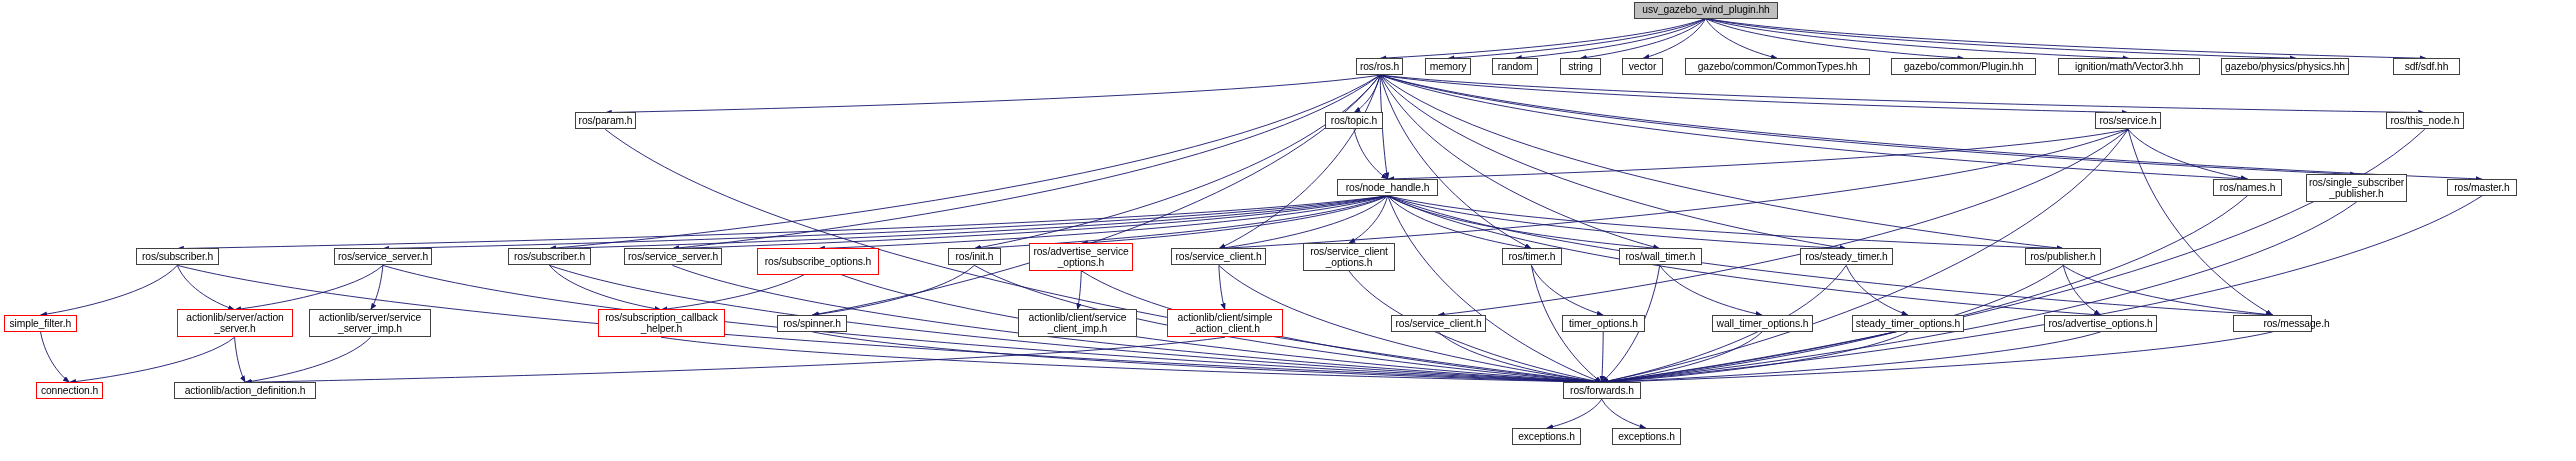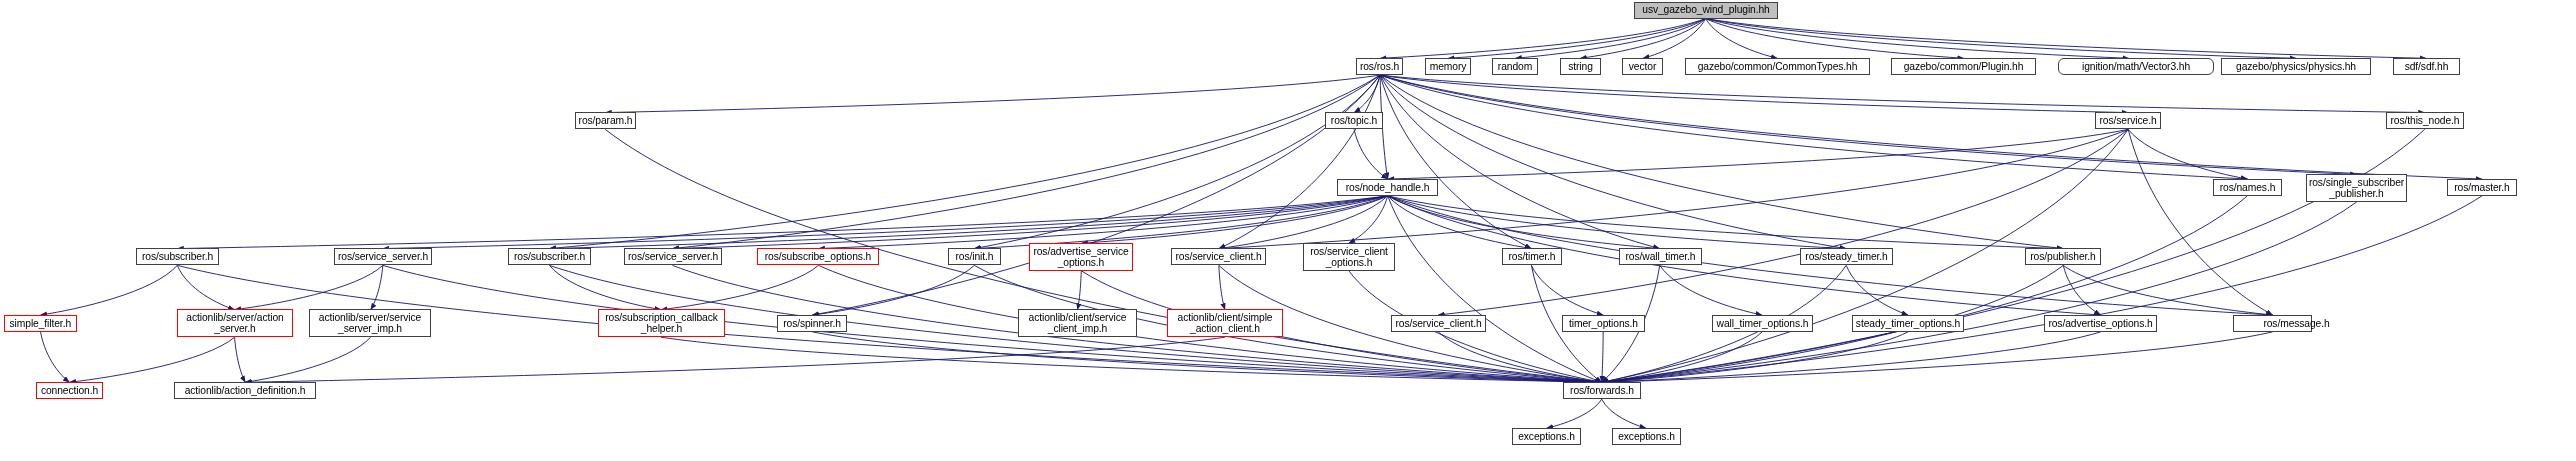--- a/index.html
+++ b/index.html
@@ -164,37 +164,37 @@
   </svg>
   <div id="node-layer">
       <div class="node root" style="left: 1634px; top: 1.5px; width: 144px; height: 17px;"><span class="lbl">usv_gazebo_wind_plugin.hh</span></div>
       <div class="node" style="left: 1356px; top: 58px; width: 47px; height: 17px;"><span class="lbl">ros/ros.h</span></div>
       <div class="node" style="left: 1425px; top: 58px; width: 46px; height: 17px;"><span class="lbl">memory</span></div>
       <div class="node" style="left: 1492px; top: 58px; width: 46px; height: 17px;"><span class="lbl">random</span></div>
       <div class="node" style="left: 1560px; top: 58px; width: 41px; height: 17px;"><span class="lbl">string</span></div>
       <div class="node" style="left: 1622px; top: 58px; width: 41px; height: 17px;"><span class="lbl">vector</span></div>
       <div class="node" style="left: 1685px; top: 58px; width: 185px; height: 17px;"><span class="lbl">gazebo/common/CommonTypes.hh</span></div>
       <div class="node" style="left: 1891px; top: 58px; width: 145px; height: 17px;"><span class="lbl">gazebo/common/Plugin.hh</span></div>
-      <div class="node" style="left: 2058px; top: 58px; width: 156px; height: 17px; border-radius: 6px;"><span class="lbl">ignition/math/Vector3.hh</span></div>
-      <div class="node" style="left: 2221px; top: 58px; width: 150px; height: 17px;"><span class="lbl">gazebo/physics/physics.hh</span></div>
+      <div class="node" style="left: 2058px; top: 58px; width: 142px; height: 17px;"><span class="lbl">ignition/math/Vector3.hh</span></div>
+      <div class="node" style="left: 2221px; top: 58px; width: 128px; height: 17px;"><span class="lbl">gazebo/physics/physics.hh</span></div>
       <div class="node" style="left: 2393px; top: 58px; width: 67px; height: 17px;"><span class="lbl">sdf/sdf.hh</span></div>
       <div class="node" style="left: 575px; top: 112px; width: 61px; height: 17px;"><span class="lbl">ros/param.h</span></div>
       <div class="node" style="left: 1325px; top: 112px; width: 58px; height: 17px; text-align: center;"><span class="lbl">ros/topic.h</span></div>
       <div class="node" style="left: 2095px; top: 112px; width: 66px; height: 17px;"><span class="lbl">ros/service.h</span></div>
       <div class="node" style="left: 2386px; top: 112px; width: 78px; height: 17px;"><span class="lbl">ros/this_node.h</span></div>
       <div class="node" style="left: 1337px; top: 179px; width: 101px; height: 17px;"><span class="lbl">ros/node_handle.h</span></div>
       <div class="node" style="left: 2213px; top: 179px; width: 69px; height: 17px;"><span class="lbl">ros/names.h</span></div>
       <div class="node" style="left: 2306px; top: 174px; width: 101px; height: 27.5px;"><span class="lbl">ros/single_subscriber
 _publisher.h</span></div>
       <div class="node" style="left: 2447px; top: 179px; width: 70px; height: 17px;"><span class="lbl">ros/master.h</span></div>
       <div class="node" style="left: 136px; top: 248px; width: 83px; height: 17px;"><span class="lbl">ros/subscriber.h</span></div>
       <div class="node" style="left: 334px; top: 248px; width: 98px; height: 17px;"><span class="lbl">ros/service_server.h</span></div>
       <div class="node" style="left: 508px; top: 248px; width: 83px; height: 17px;"><span class="lbl">ros/subscriber.h</span></div>
       <div class="node" style="left: 624px; top: 248px; width: 98px; height: 17px;"><span class="lbl">ros/service_server.h</span></div>
-      <div class="node red" style="left: 757px; top: 248px; width: 122px; height: 17px;"><span class="lbl">ros/subscribe_options.h</span></div>
+      <div class="node red" style="left: 757px; top: 248px; width: 122px; height: 27px;"><span class="lbl">ros/subscribe_options.h</span></div>
       <div class="node" style="left: 948px; top: 248px; width: 53px; height: 17px;"><span class="lbl">ros/init.h</span></div>
       <div class="node red" style="left: 1029px; top: 243px; width: 104px; height: 27.5px;"><span class="lbl">ros/advertise_service
 _options.h</span></div>
       <div class="node" style="left: 1171px; top: 248px; width: 95px; height: 17px;"><span class="lbl">ros/service_client.h</span></div>
       <div class="node" style="left: 1303px; top: 243px; width: 92px; height: 27.5px;"><span class="lbl">ros/service_client
 _options.h</span></div>
       <div class="node" style="left: 1502px; top: 248px; width: 60px; height: 17px;"><span class="lbl">ros/timer.h</span></div>
       <div class="node" style="left: 1619px; top: 248px; width: 83px; height: 17px;"><span class="lbl">ros/wall_timer.h</span></div>
       <div class="node" style="left: 1800px; top: 248px; width: 93px; height: 17px;"><span class="lbl">ros/steady_timer.h</span></div>
       <div class="node" style="left: 2025px; top: 248px; width: 76px; height: 17px;"><span class="lbl">ros/publisher.h</span></div>

